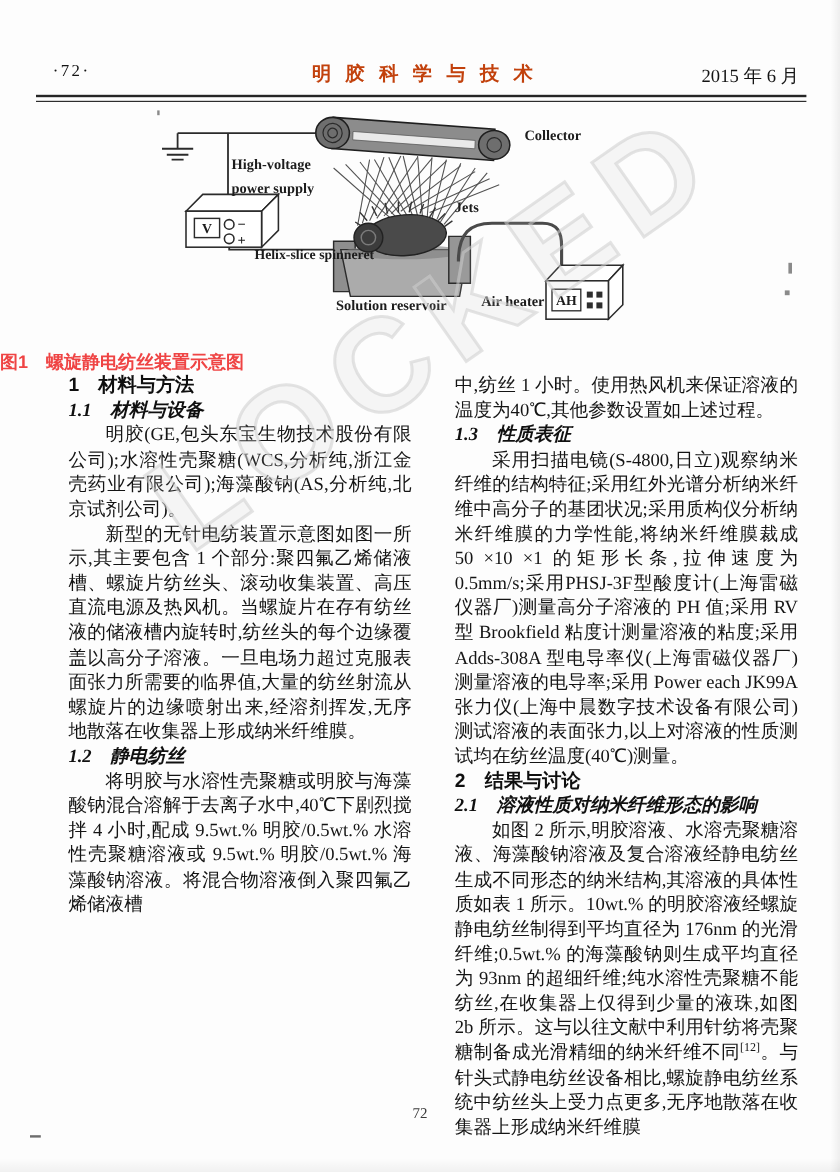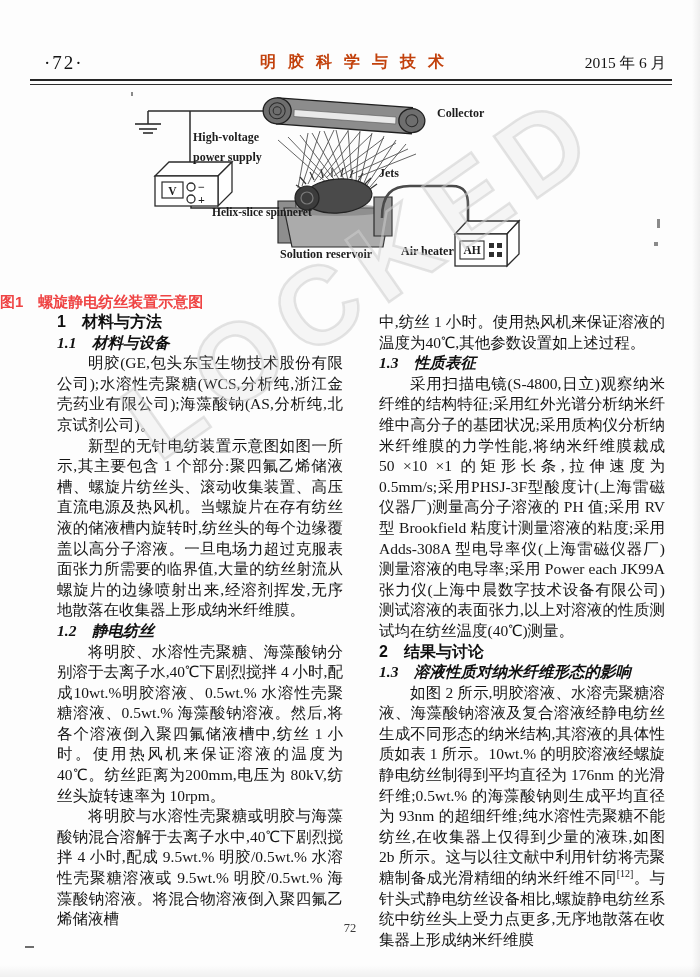--- a/index.html
+++ b/index.html
@@ -9,21 +9,21 @@
     font-family:"Liberation Serif", serif;
   }
   .speck{position:absolute;background:#8a8a8a;}
   .edge-shade-right{position:absolute;top:0;right:0;width:8px;height:977px;
     background:linear-gradient(to right, rgba(0,0,0,0), rgba(0,0,0,0.06));}
   .edge-shade-bottom{position:absolute;left:0;bottom:0;width:700px;height:12px;
     background:linear-gradient(to bottom, rgba(0,0,0,0), rgba(0,0,0,0.05));}
 
   
   .page-header{position:absolute;top:52px;left:38px;right:34px;height:22px;}
-  .hdr-pageno{position:absolute;left:6px;top:0;font-size:19px;letter-spacing:2px;}
+  .hdr-pageno{position:absolute;left:6px;top:0;font-size:14px;letter-spacing:2px;}
   .hdr-journal{position:absolute;left:50%;transform:translateX(-50%);top:0;
     font-family:"Liberation Sans", sans-serif;font-weight:600;font-size:16px;
     letter-spacing:12px;padding-left:12px;white-space:nowrap;color:#c2410c;}
   .hdr-date{position:absolute;right:0;top:1px;font-size:15.5px;}
   .double-rule{position:absolute;top:79px;left:30px;right:28px;height:3px;
     border-top:2.2px solid #262626;border-bottom:1.1px solid #2e2e2e;}
 
   
   .figure-svg{position:absolute;left:120px;top:84px;}
   .fig-label{font-family:"Liberation Serif", serif;font-weight:700;font-size:12px;fill:#1c1c1c;}
@@ -187,28 +187,27 @@
 
 <div class="fig-caption">图1　螺旋静电纺丝装置示意图</div>
 
 <div class="columns">
   <div class="col">
     <div class="h-main">1　材料与方法</div>
     <div class="h-sub">1.1　材料与设备</div>
     <p>明胶(GE,包头东宝生物技术股份有限公司);水溶性壳聚糖(WCS,分析纯,浙江金壳药业有限公司);海藻酸钠(AS,分析纯,北京试剂公司)。</p>
     <p>新型的无针电纺装置示意图如图一所示,其主要包含 1 个部分:聚四氟乙烯储液槽、螺旋片纺丝头、滚动收集装置、高压直流电源及热风机。当螺旋片在存有纺丝液的储液槽内旋转时,纺丝头的每个边缘覆盖以高分子溶液。一旦电场力超过克服表面张力所需要的临界值,大量的纺丝射流从螺旋片的边缘喷射出来,经溶剂挥发,无序地散落在收集器上形成纳米纤维膜。</p>
     <div class="h-sub">1.2　静电纺丝</div>
-    <p>将明胶、水溶性壳聚糖、海藻酸钠分别溶于去离子水,40℃下剧烈搅拌 4 小时,配成10wt.%明胶溶液、0.5wt.% 水溶性壳聚糖溶液、0.5wt.% 海藻酸钠溶液。然后,将各个溶液倒入聚四氟储液槽中,纺丝 1 小时。使用热风机来保证溶液的温度为40℃。纺丝距离为200mm,电压为 80kV,纺丝头旋转速率为 10rpm。</p>
     <p>将明胶与水溶性壳聚糖或明胶与海藻酸钠混合溶解于去离子水中,40℃下剧烈搅拌 4 小时,配成 9.5wt.% 明胶/0.5wt.% 水溶性壳聚糖溶液或 9.5wt.% 明胶/0.5wt.% 海藻酸钠溶液。将混合物溶液倒入聚四氟乙烯储液槽</p>
   </div>
   <div class="col">
     <p class="cont">中,纺丝 1 小时。使用热风机来保证溶液的温度为40℃,其他参数设置如上述过程。</p>
     <div class="h-sub">1.3　性质表征</div>
     <p>采用扫描电镜(S-4800,日立)观察纳米纤维的结构特征;采用红外光谱分析纳米纤维中高分子的基团状况;采用质构仪分析纳米纤维膜的力学性能,将纳米纤维膜裁成 50 ×10 ×1 的矩形长条,拉伸速度为 0.5mm/s;采用PHSJ-3F型酸度计(上海雷磁仪器厂)测量高分子溶液的 PH 值;采用 RV 型 Brookfield 粘度计测量溶液的粘度;采用 Adds-308A 型电导率仪(上海雷磁仪器厂)测量溶液的电导率;采用 Power each JK99A 张力仪(上海中晨数字技术设备有限公司)测试溶液的表面张力,以上对溶液的性质测试均在纺丝温度(40℃)测量。</p>
     <div class="h-main">2　结果与讨论</div>
-    <div class="h-sub">1.3　溶液性质对纳米纤维形态的影响</div>
+    <div class="h-sub">2.1　溶液性质对纳米纤维形态的影响</div>
     <p><span>如图 2 所示,明胶溶液、水溶壳聚糖溶液、海藻酸钠溶液及复合溶液经静电纺丝生成不同形态的纳米结构,其溶液的具体性质如表 1 所示。10wt.% 的明胶溶液经螺旋静电纺丝制得到平均直径为 176nm 的光滑纤维;0.5wt.% 的海藻酸钠则生成平均直径为 93nm 的超细纤维;纯水溶性壳聚糖不能纺丝,在收集器上仅得到少量的液珠,如图 2b 所示。这与以往文献中利用针纺将壳聚糖制备成光滑精细的纳米纤维不同</span><span class="sup">[12]</span><span>。与针头式静电纺丝设备相比,螺旋静电纺丝系统中纺丝头上受力点更多,无序地散落在收集器上形成纳米纤维膜</span></p>
   </div>
 </div>
 
 <div class="page-footer">72</div>
 
 <div class="watermark">LOCKED</div>
 
 </body></html>

